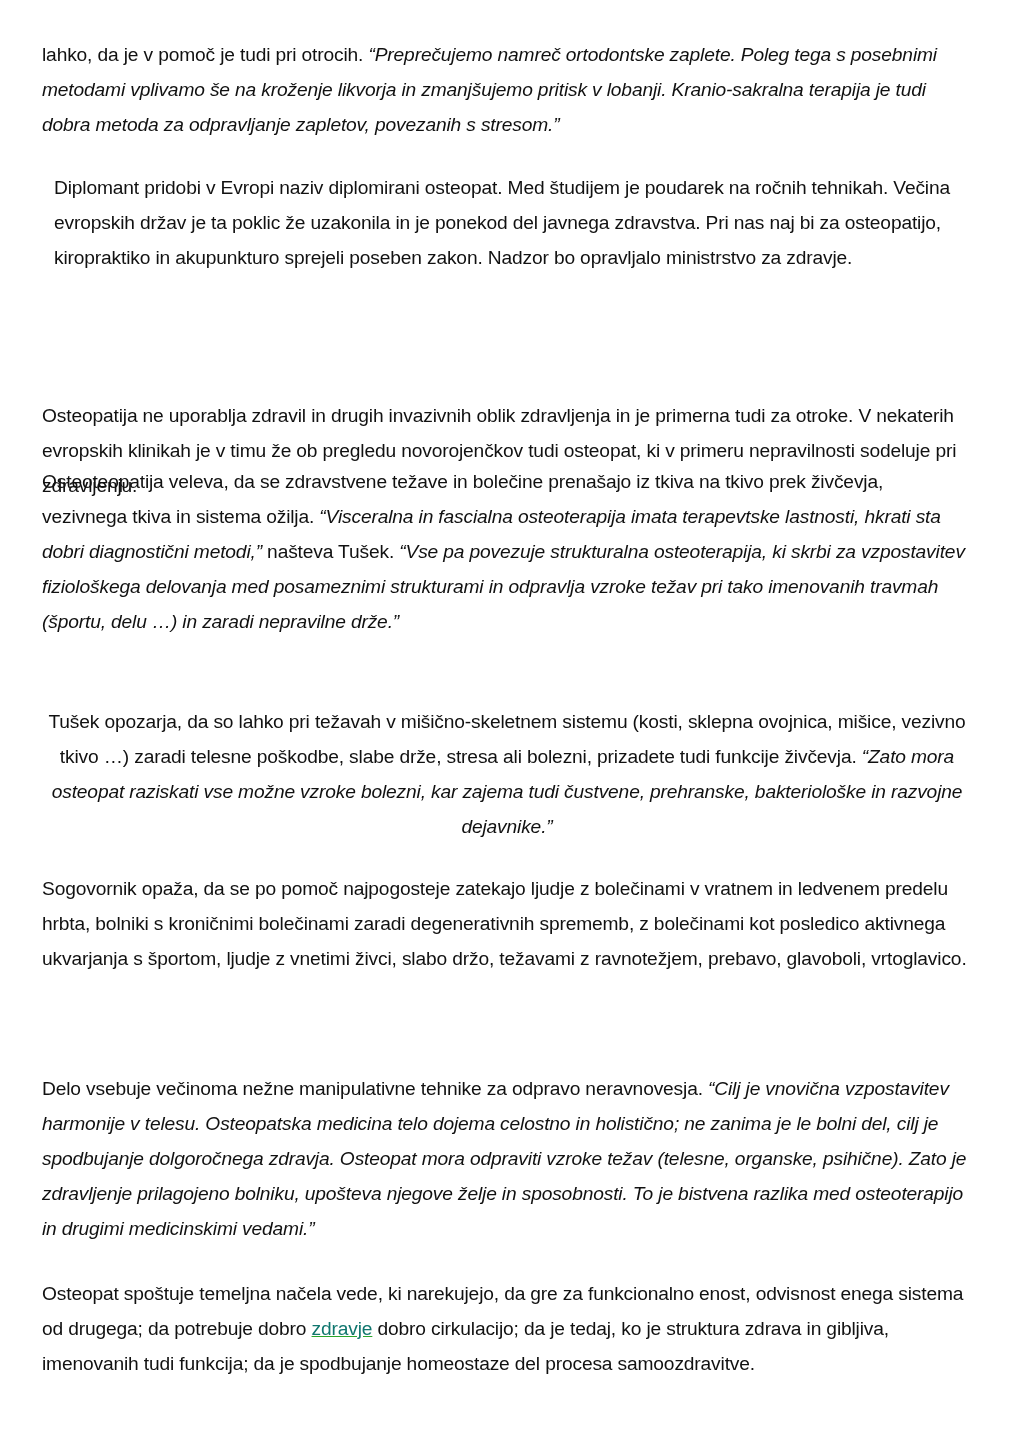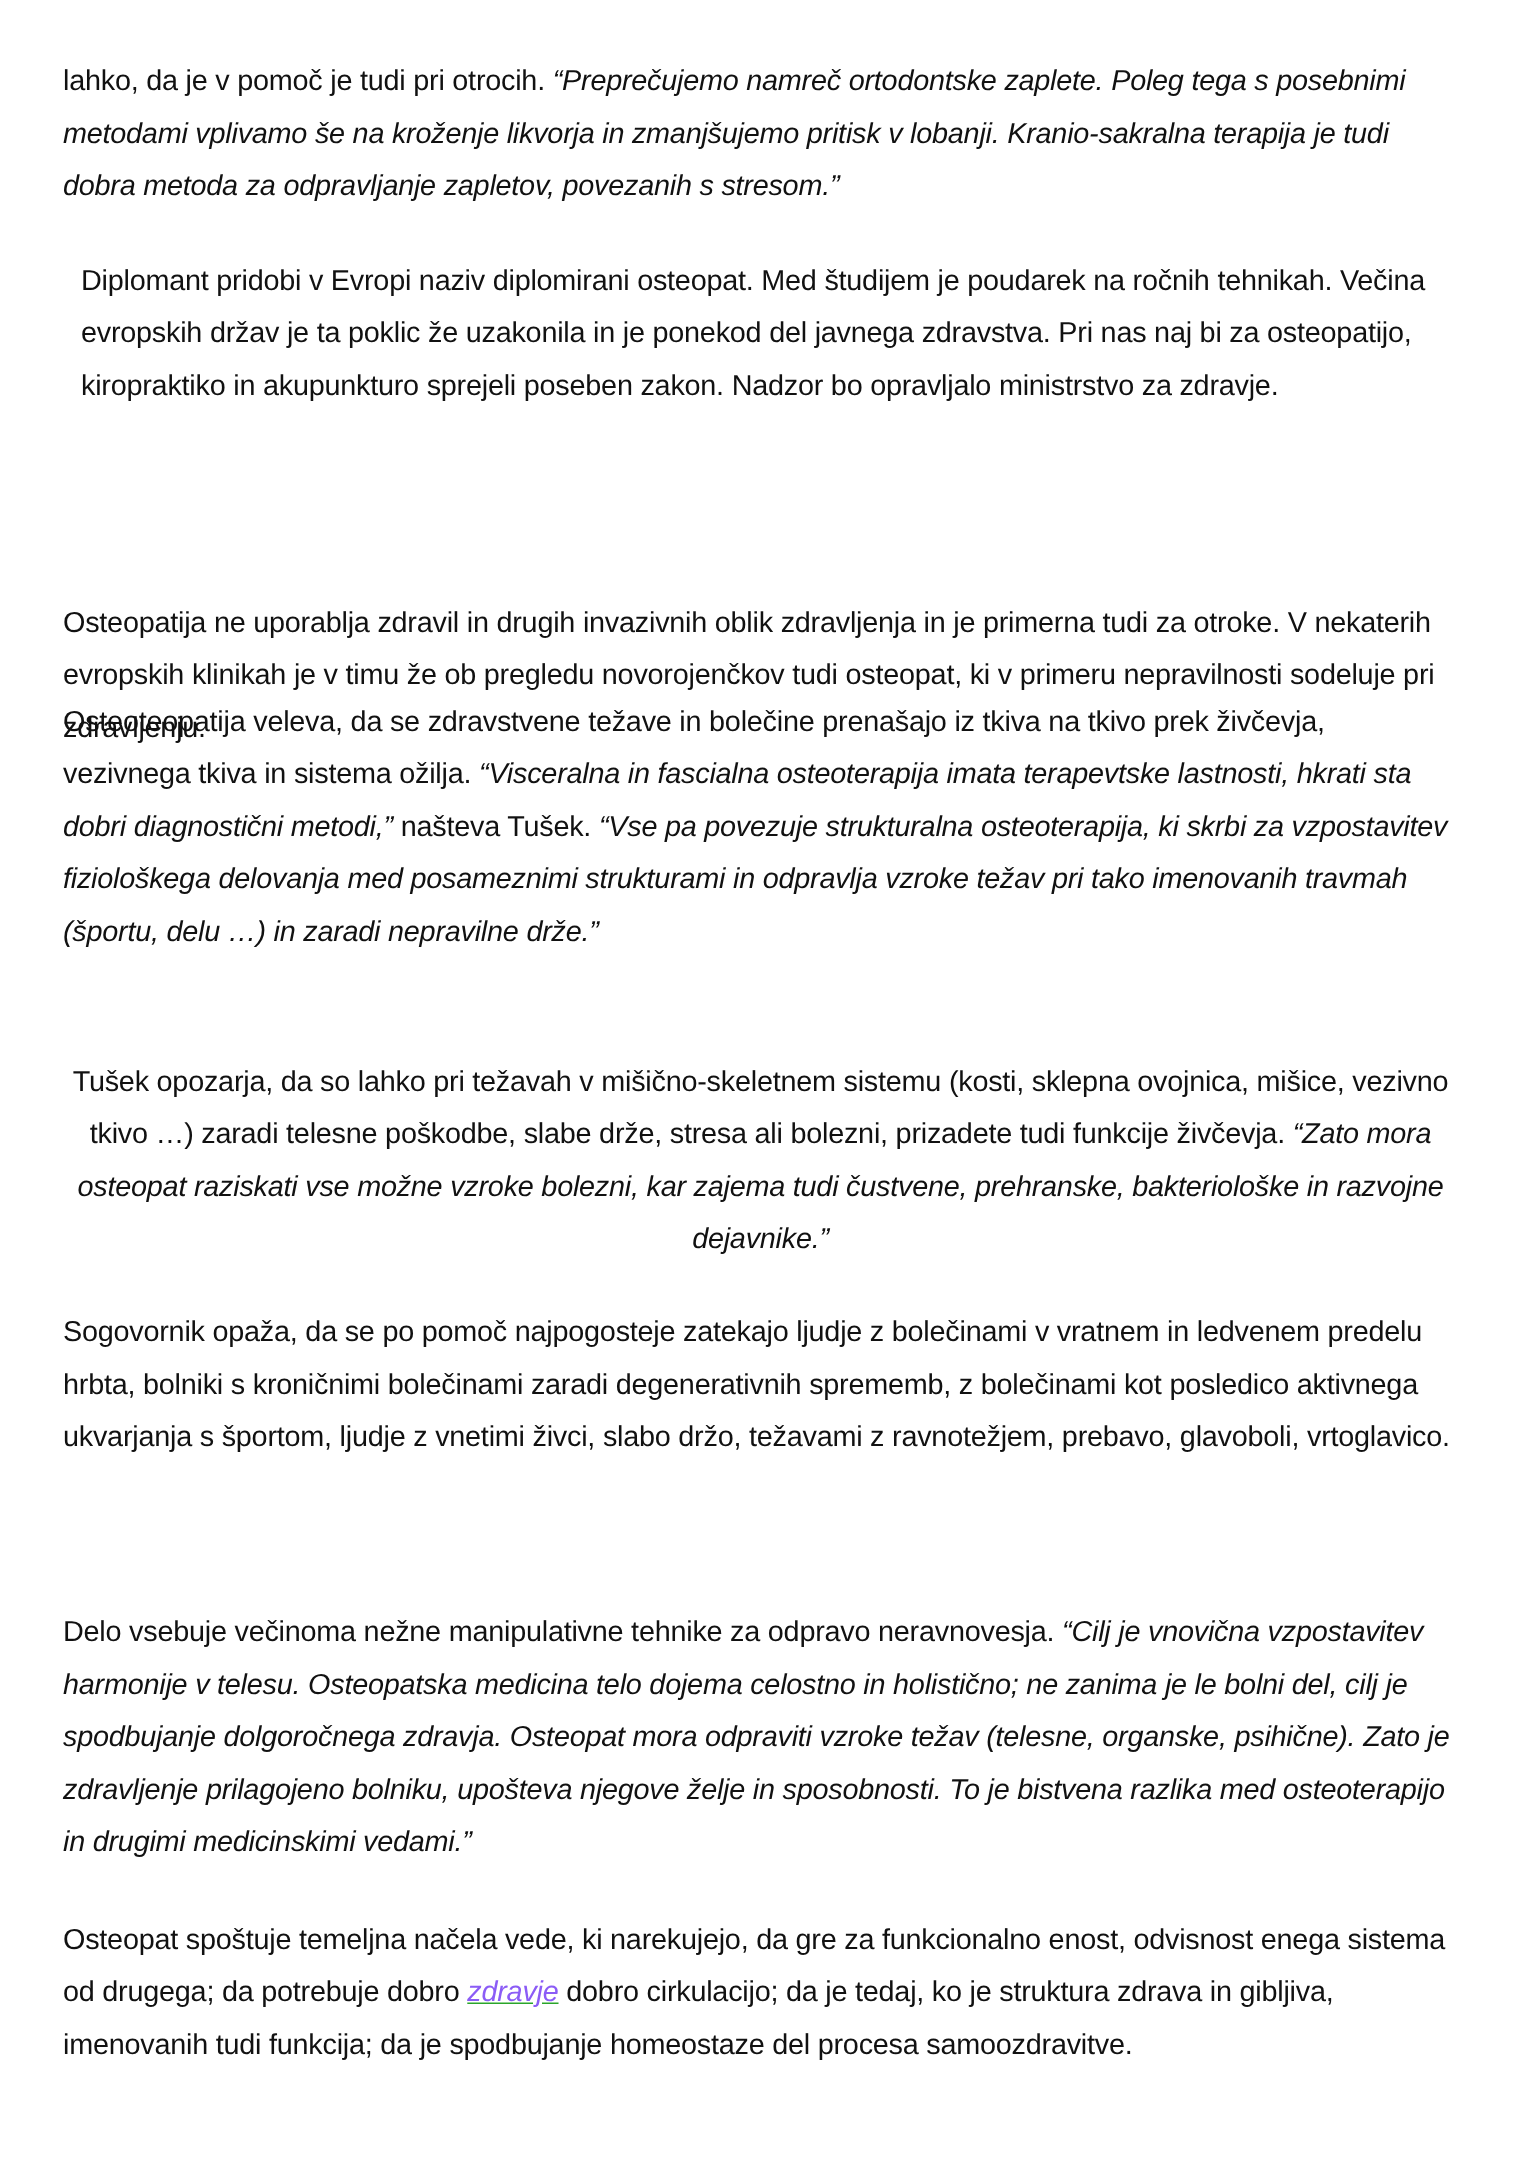--- a/index.html
+++ b/index.html
@@ -28,24 +28,23 @@
     .p1 { position: absolute; top: 37px; left: 42px; width: 930px; }
     .p2 { position: absolute; top: 170px; left: 54px; width: 930px; }
     .p3 { position: absolute; top: 352px; left: 42px; width: 930px; margin-top: 46px; }
     .p4 { position: absolute; top: 464px; left: 42px; width: 930px; }
     .p5 { position: absolute; top: 704px; left: 42px; width: 930px; text-align: center; }
     .p6 { position: absolute; top: 871px; left: 42px; width: 930px; }
     .p7 { position: absolute; top: 1071px; left: 42px; width: 930px; }
     .p8 { position: absolute; top: 1276px; left: 42px; width: 930px; }
     .q { font-style: italic; }
     a.link {
-      color: #8b5cf6;
+      color: #0f766e;
       text-decoration: underline;
       text-decoration-color: #2aa52a;
-      font-style: italic;
     }
   </style>
 </head>
 <body>
 
 <div class="page">
 
   <p class="p1"><span>lahko, da je v pomoč je tudi pri otrocih. </span><span class="q">“Preprečujemo namreč ortodontske zaplete. Poleg tega s posebnimi metodami vplivamo še na kroženje likvorja in zmanjšujemo pritisk v lobanji. Kranio-sakralna terapija je tudi dobra metoda za odpravljanje zapletov, povezanih s stresom.”</span></p>
 
   <p class="p2"><span>Diplomant pridobi v Evropi naziv diplomirani osteopat. Med študijem je poudarek na ročnih tehnikah. Večina evropskih držav je ta poklic že uzakonila in je ponekod del javnega zdravstva. Pri nas naj bi za osteopatijo, kiropraktiko in akupunkturo sprejeli poseben zakon. Nadzor bo opravljalo ministrstvo za zdravje.</span></p>

